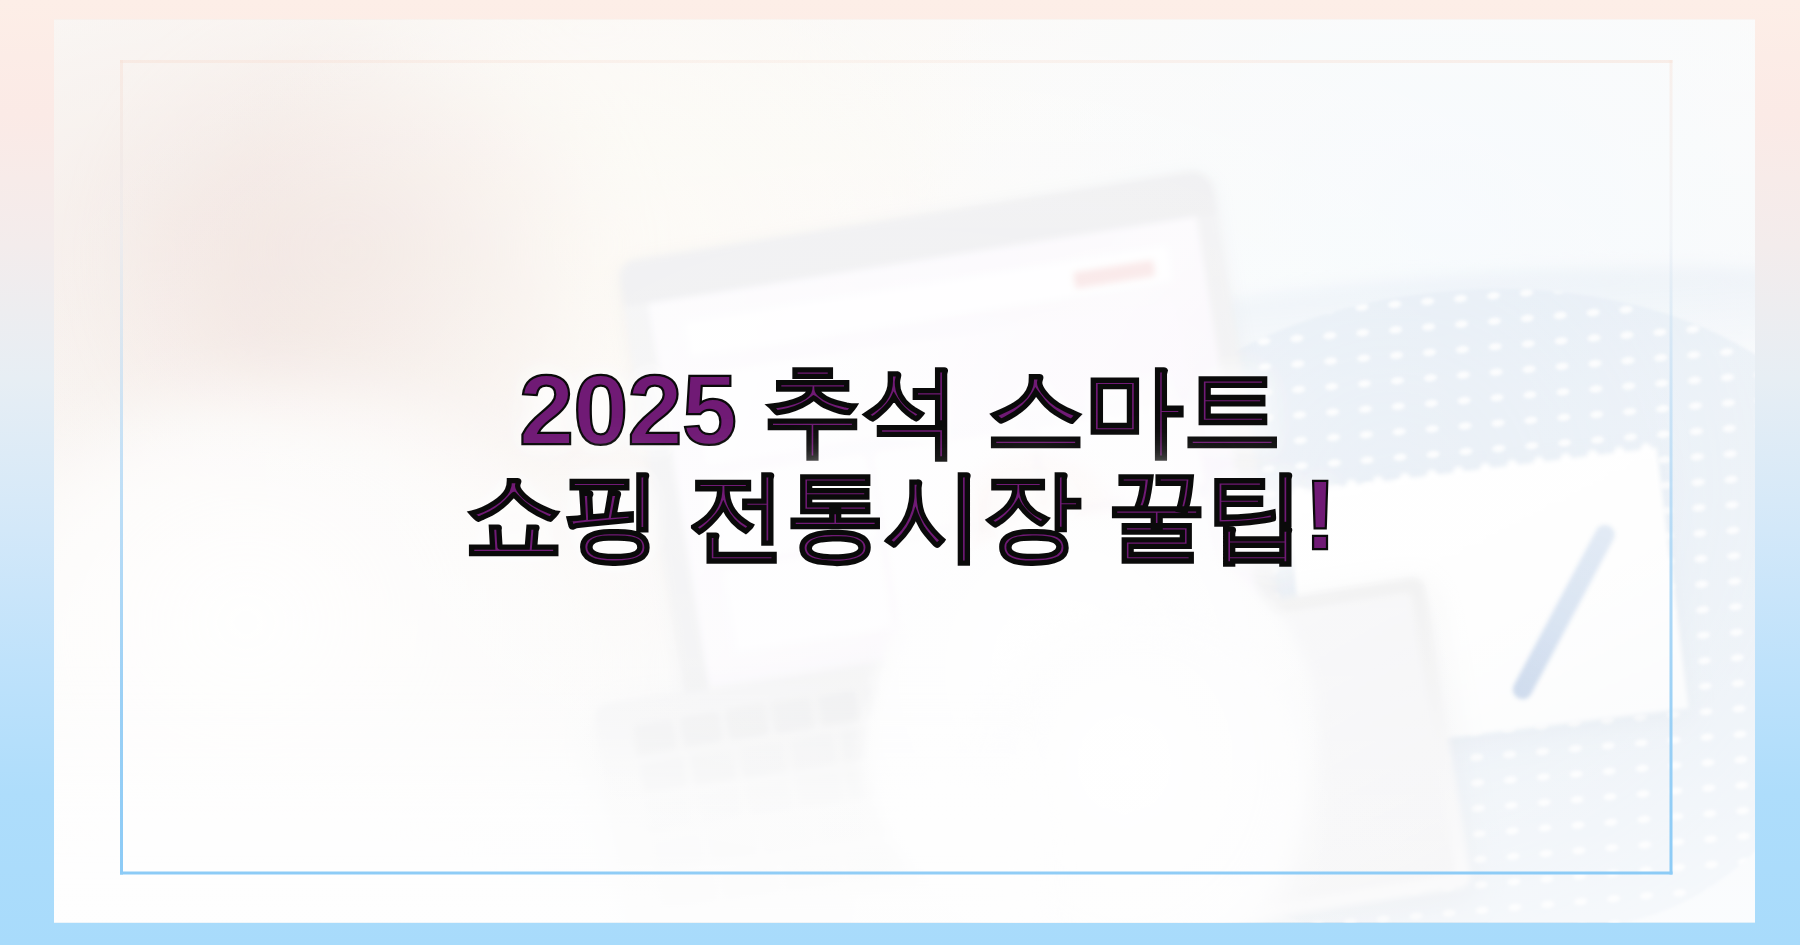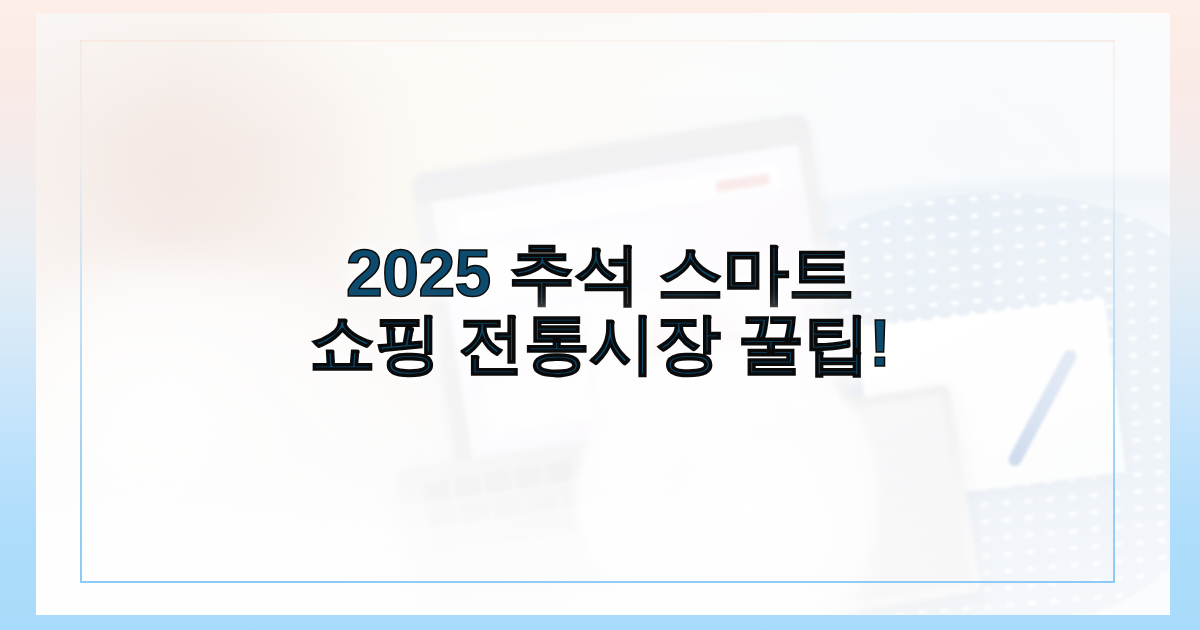--- a/index.html
+++ b/index.html
@@ -386,21 +386,21 @@
   }
 
   
   .headline {
     position: absolute;
     left: 0;
     right: 0;
     top: 238px;
     z-index: 10;
     text-align: center;
-    color: #0c4a6e;
+    color: #701a75;
     font-family: "Liberation Sans", "DejaVu Sans", sans-serif;
     font-weight: 700;
     font-size: 66px;
     line-height: 70px;
     letter-spacing: -0.5px;
     text-shadow:
       0 0 14px rgba(255,255,255,0.95),
       0 0 26px rgba(255,255,255,0.85),
       0 0 42px rgba(255,255,255,0.6);
     -webkit-text-stroke: 1.5px #0a0a0a;

